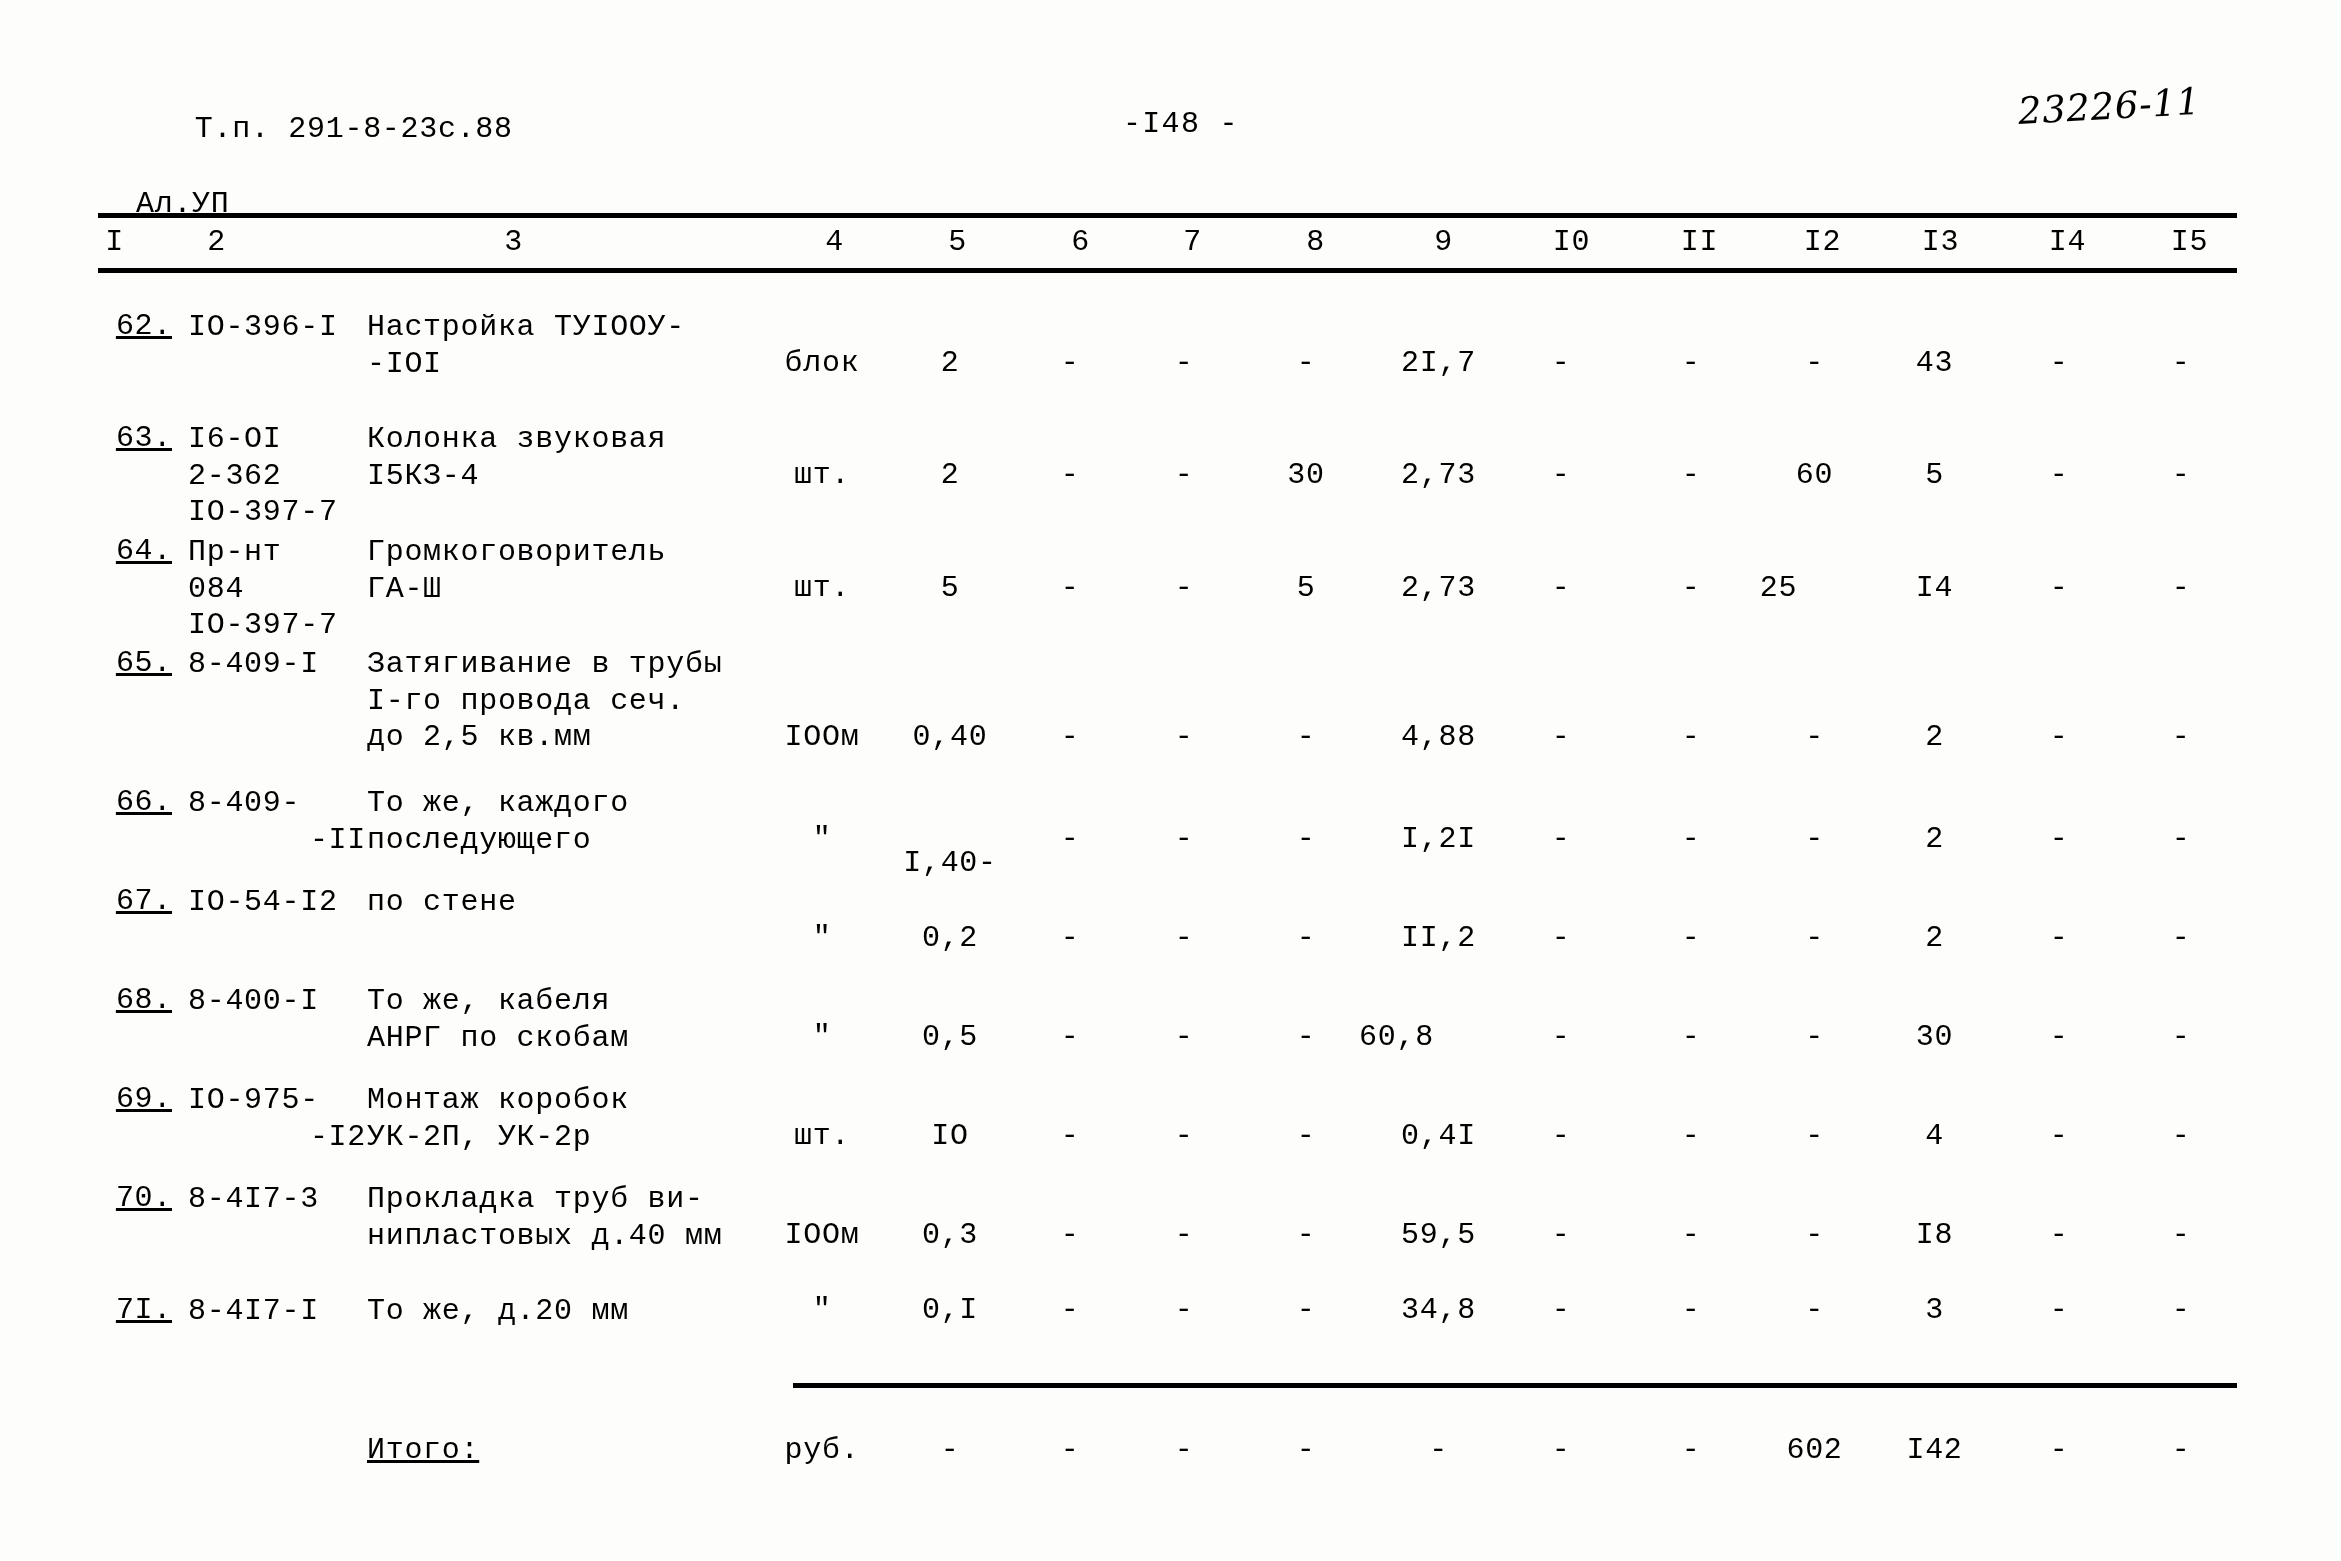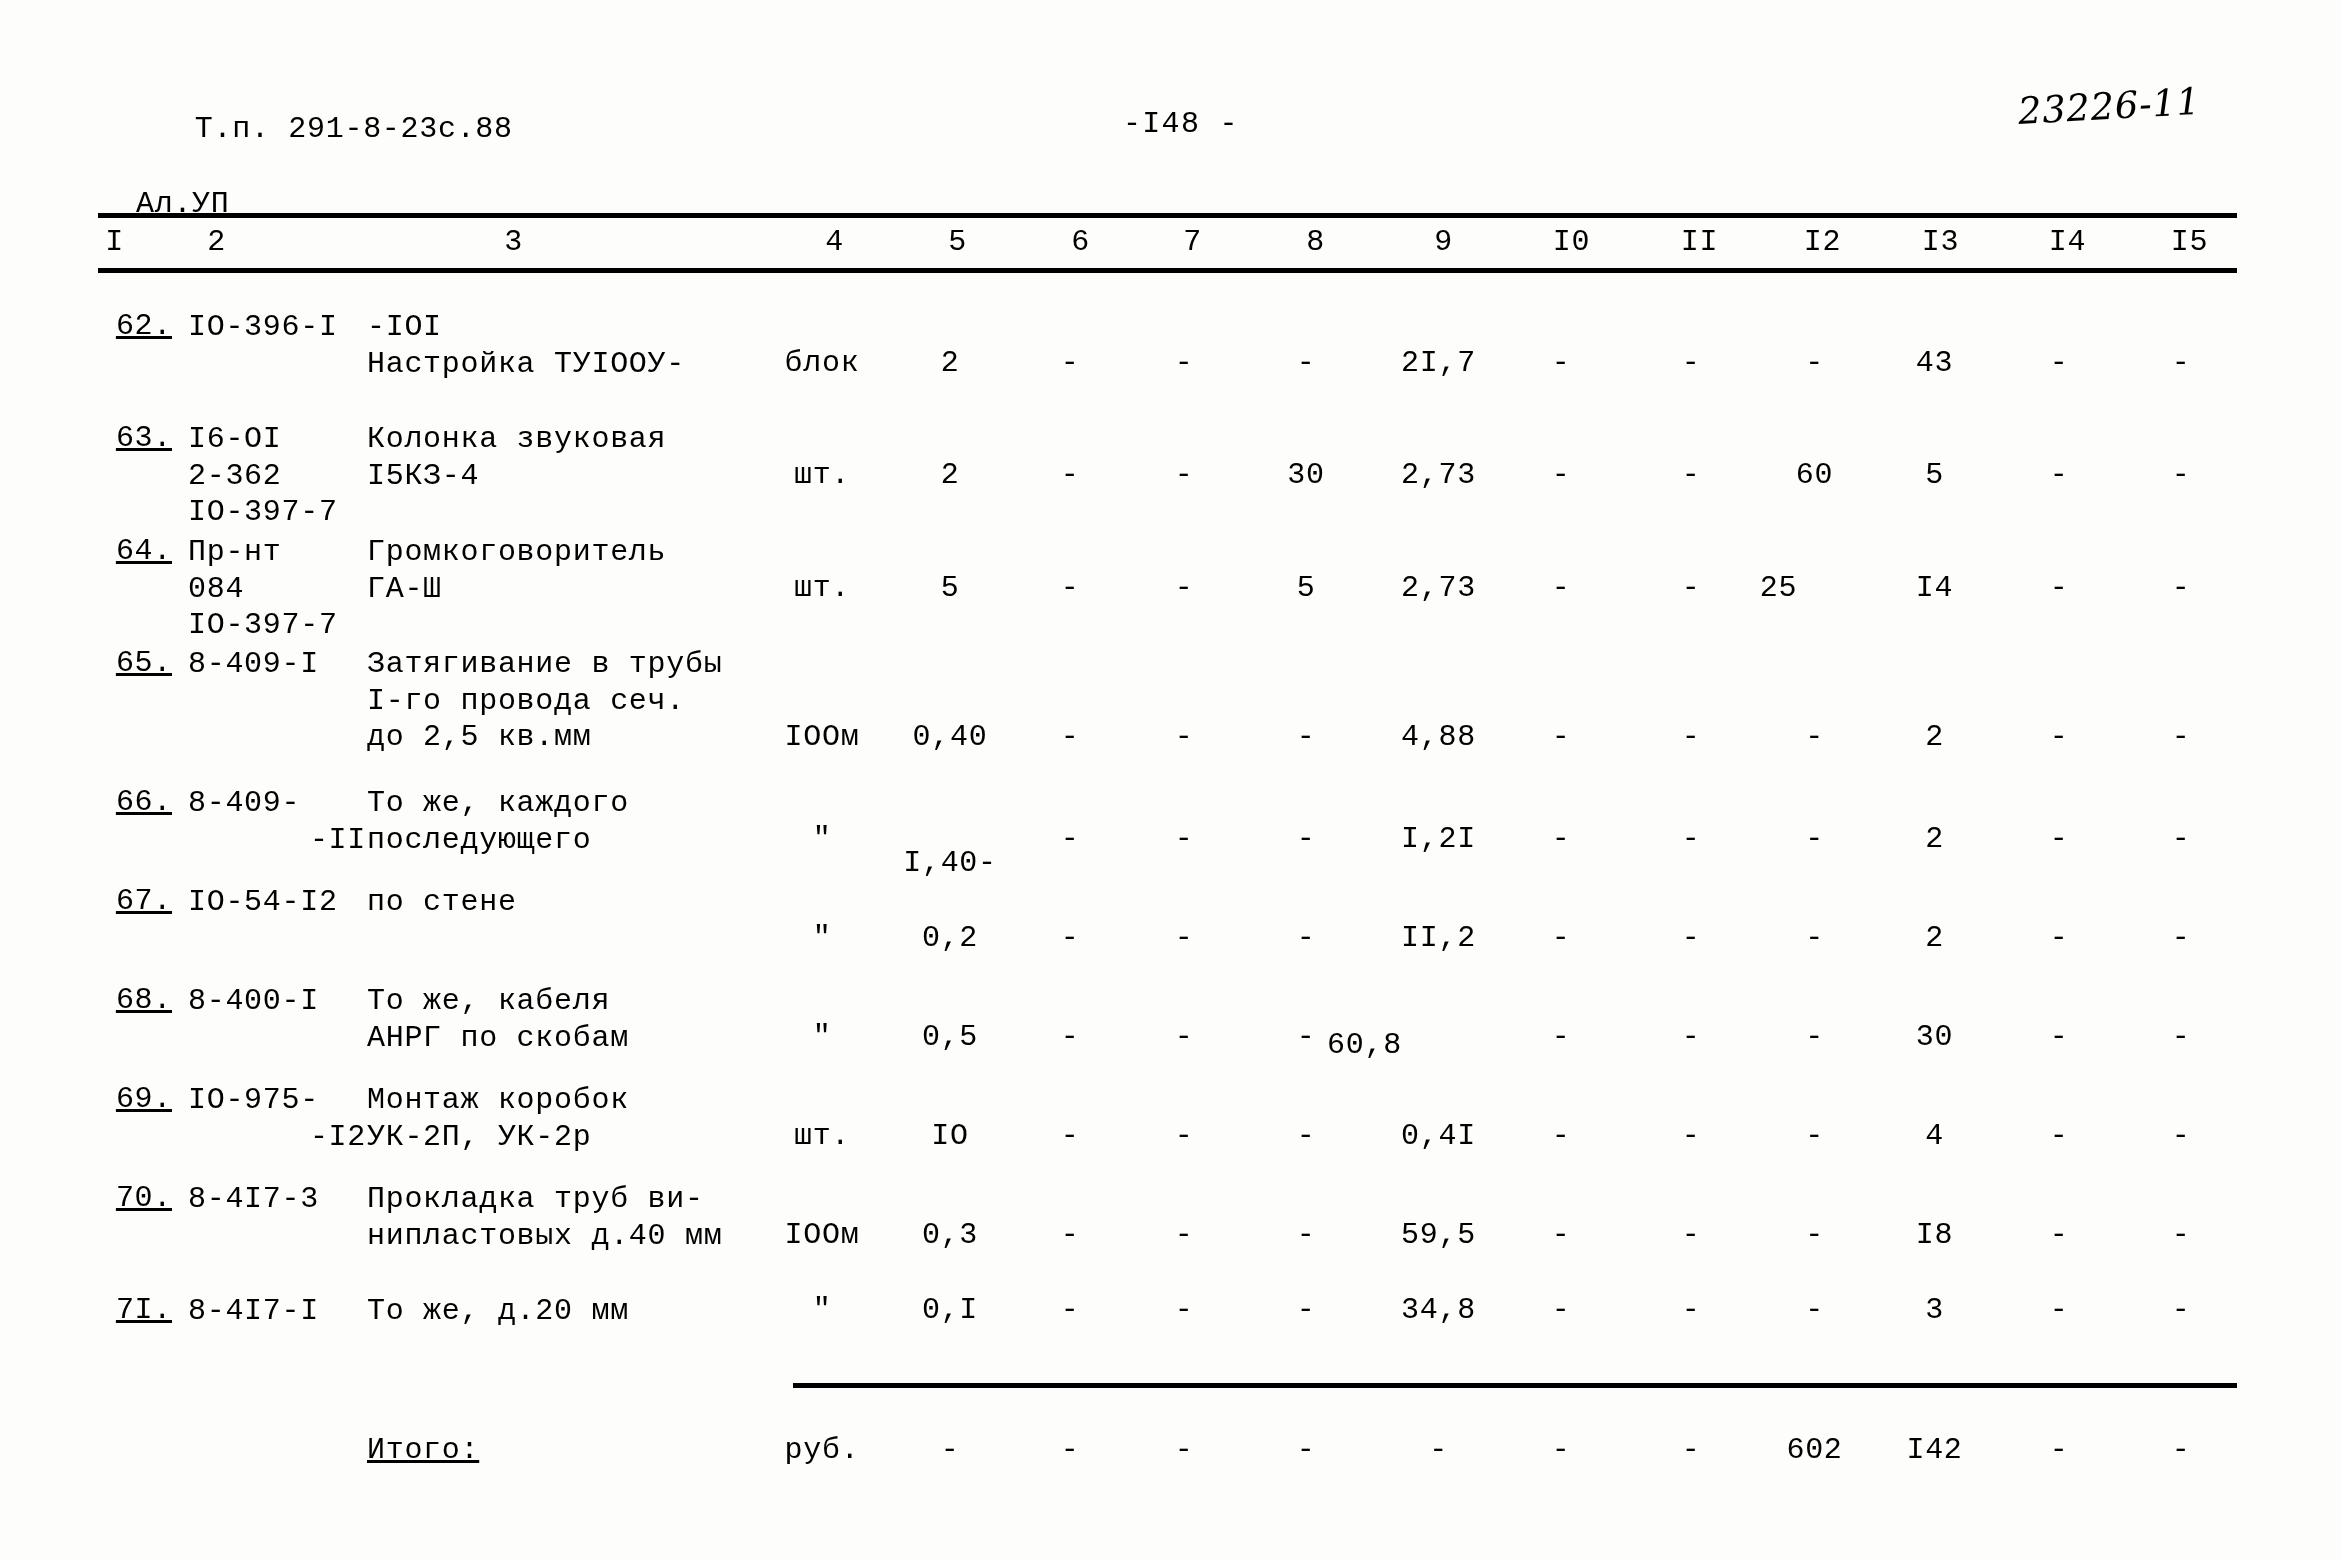--- a/index.html
+++ b/index.html
@@ -173,21 +173,21 @@
         <span class="cell" style="left: 1660px; width: 79px;">II</span>
         <span class="cell" style="left: 1783px; width: 79px;">I2</span>
         <span class="cell" style="left: 1901px; width: 79px;">I3</span>
         <span class="cell" style="left: 2028px; width: 79px;">I4</span>
         <span class="cell" style="left: 2150px; width: 79px;">I5</span>
       </div>
     <div id="rows-host">
         <div class="row" style="top: 309px;">
           <span class="c-num" style="top: 0px;">62.</span>
           <span class="c-code" style="top: 0px;"><span style="display: block;">IO-396-I</span></span>
-          <span class="c-name" style="top: 0px;"><span style="display: block;">-IОI</span><span style="display: block;">Настройка ТУIООУ-</span></span>
+          <span class="c-name" style="top: 0px;"><span style="display: block;">Настройка ТУIООУ-</span><span style="display: block;">-IОI</span></span>
           <span class="c-val" style="left: 746px; width: 152px; top: 37px;">блок</span>
           <span class="c-val" style="left: 884px; width: 132px; top: 37px;">2</span>
           <span class="c-val" style="left: 1017px; width: 106px; top: 37px;">-</span>
           <span class="c-val" style="left: 1131px; width: 106px; top: 37px;">-</span>
           <span class="c-val" style="left: 1250px; width: 112px; top: 37px;">-</span>
           <span class="c-val" style="left: 1366px; width: 145px; top: 37px;">2I,7</span>
           <span class="c-val" style="left: 1508px; width: 106px; top: 37px;">-</span>
           <span class="c-val" style="left: 1638px; width: 106px; top: 37px;">-</span>
           <span class="c-val" style="left: 1752px; width: 125px; top: 37px;">-</span>
           <span class="c-val" style="left: 1872px; width: 125px; top: 37px;">43</span>
@@ -281,21 +281,21 @@
         </div>
         <div class="row" style="top: 983px;">
           <span class="c-num" style="top: 0px;">68.</span>
           <span class="c-code" style="top: 0px;"><span style="display: block;">8-400-I</span></span>
           <span class="c-name" style="top: 0px;"><span style="display: block;">То же, кабеля</span><span style="display: block;">АНРГ по скобам</span></span>
           <span class="c-val" style="left: 746px; width: 152px; top: 37px;">"</span>
           <span class="c-val" style="left: 884px; width: 132px; top: 37px;">0,5</span>
           <span class="c-val" style="left: 1017px; width: 106px; top: 37px;">-</span>
           <span class="c-val" style="left: 1131px; width: 106px; top: 37px;">-</span>
           <span class="c-val" style="left: 1250px; width: 112px; top: 37px;">-</span>
-          <span class="c-val" style="left: 1292px; width: 145px; top: 37px; margin-top: 8px;">60,8</span>
+          <span class="c-val" style="left: 1324px; width: 145px; top: 37px;">60,8</span>
           <span class="c-val" style="left: 1508px; width: 106px; top: 37px;">-</span>
           <span class="c-val" style="left: 1638px; width: 106px; top: 37px;">-</span>
           <span class="c-val" style="left: 1752px; width: 125px; top: 37px;">-</span>
           <span class="c-val" style="left: 1872px; width: 125px; top: 37px;">30</span>
           <span class="c-val" style="left: 2006px; width: 106px; top: 37px;">-</span>
           <span class="c-val" style="left: 2128px; width: 106px; top: 37px;">-</span>
         </div>
         <div class="row" style="top: 1082px;">
           <span class="c-num" style="top: 0px;">69.</span>
           <span class="c-code" style="top: 0px;"><span style="display: block;">IO-975-</span><span class="al-r" style="display: block;">-I2</span></span>

